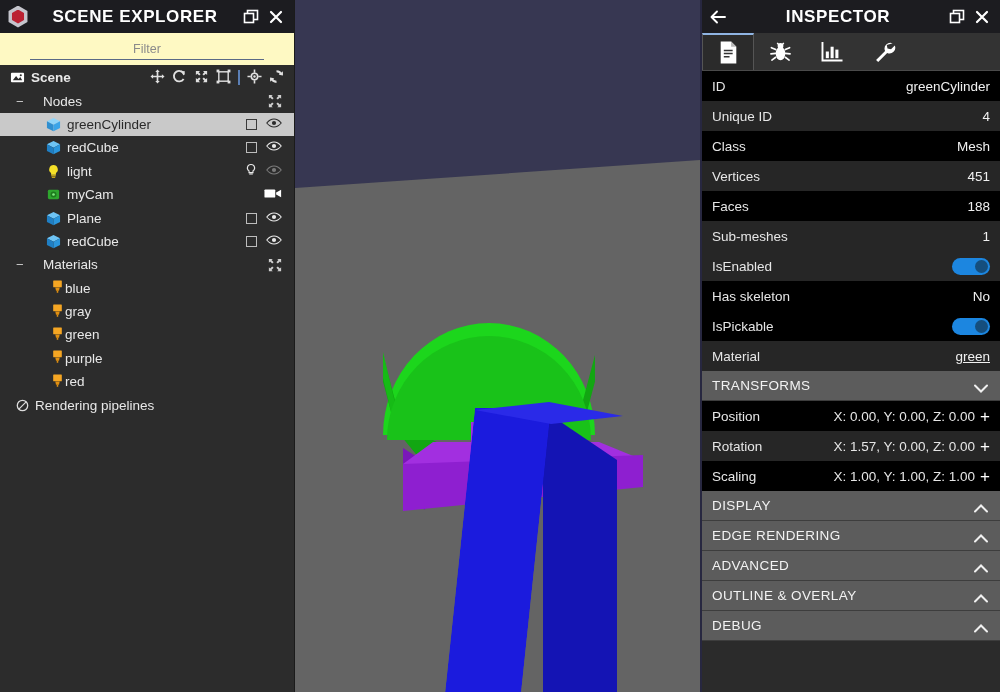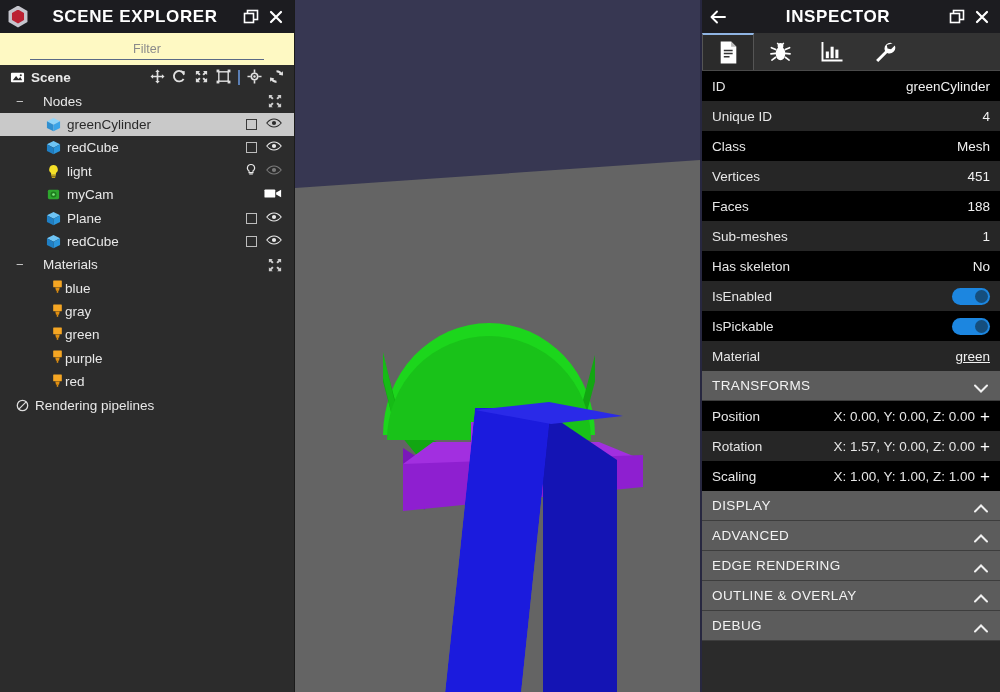--- a/index.html
+++ b/index.html
@@ -635,27 +635,27 @@
         <span class="pv">451</span>
       </div>
       <div class="prop odd">
         <span>Faces</span>
         <span class="pv">188</span>
       </div>
       <div class="prop even">
         <span>Sub-meshes</span>
         <span class="pv">1</span>
       </div>
+      <div class="prop even">
+        <span>IsEnabled</span>
+        <span class="toggle"></span>
+      </div>
       <div class="prop odd">
         <span>Has skeleton</span>
         <span class="pv">No</span>
-      </div>
-      <div class="prop even">
-        <span>IsEnabled</span>
-        <span class="toggle"></span>
       </div>
       <div class="prop odd">
         <span>IsPickable</span>
         <span class="toggle"></span>
       </div>
       <div class="prop even">
         <span>Material</span>
         <span class="pv link">green</span>
       </div>
 
@@ -692,29 +692,29 @@
 
       <div class="sect-head">
         <span>DISPLAY</span>
         <span class="chev">
           <svg viewBox="0 0 14 9" width="14" height="9">
               <path d="M1 7.5 L7 1.5 L13 7.5" stroke="#f0f0f0" stroke-width="2" fill="none" stroke-linecap="round"></path>
             </svg>
         </span>
       </div>
       <div class="sect-head">
-        <span>ADVANCED</span>
+        <span>EDGE RENDERING</span>
         <span class="chev">
           <svg viewBox="0 0 14 9" width="14" height="9">
               <path d="M1 7.5 L7 1.5 L13 7.5" stroke="#f0f0f0" stroke-width="2" fill="none" stroke-linecap="round"></path>
             </svg>
         </span>
       </div>
       <div class="sect-head">
-        <span>EDGE RENDERING</span>
+        <span>ADVANCED</span>
         <span class="chev">
           <svg viewBox="0 0 14 9" width="14" height="9">
               <path d="M1 7.5 L7 1.5 L13 7.5" stroke="#f0f0f0" stroke-width="2" fill="none" stroke-linecap="round"></path>
             </svg>
         </span>
       </div>
       <div class="sect-head">
         <span>OUTLINE &amp; OVERLAY</span>
         <span class="chev">
           <svg viewBox="0 0 14 9" width="14" height="9">

